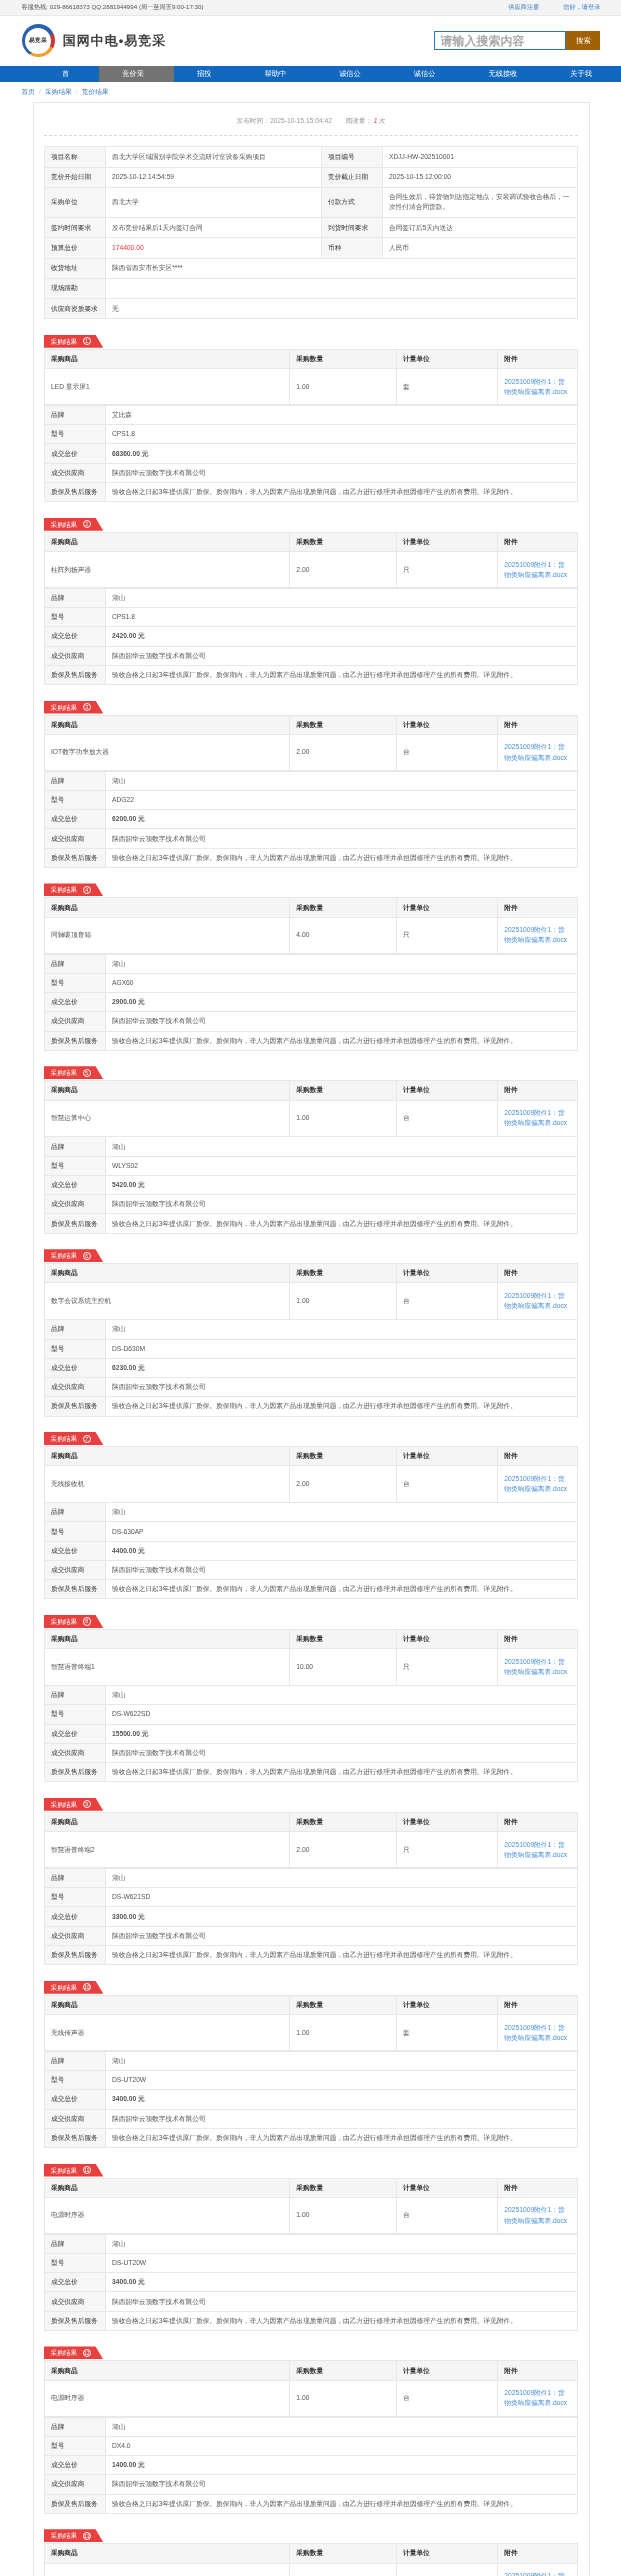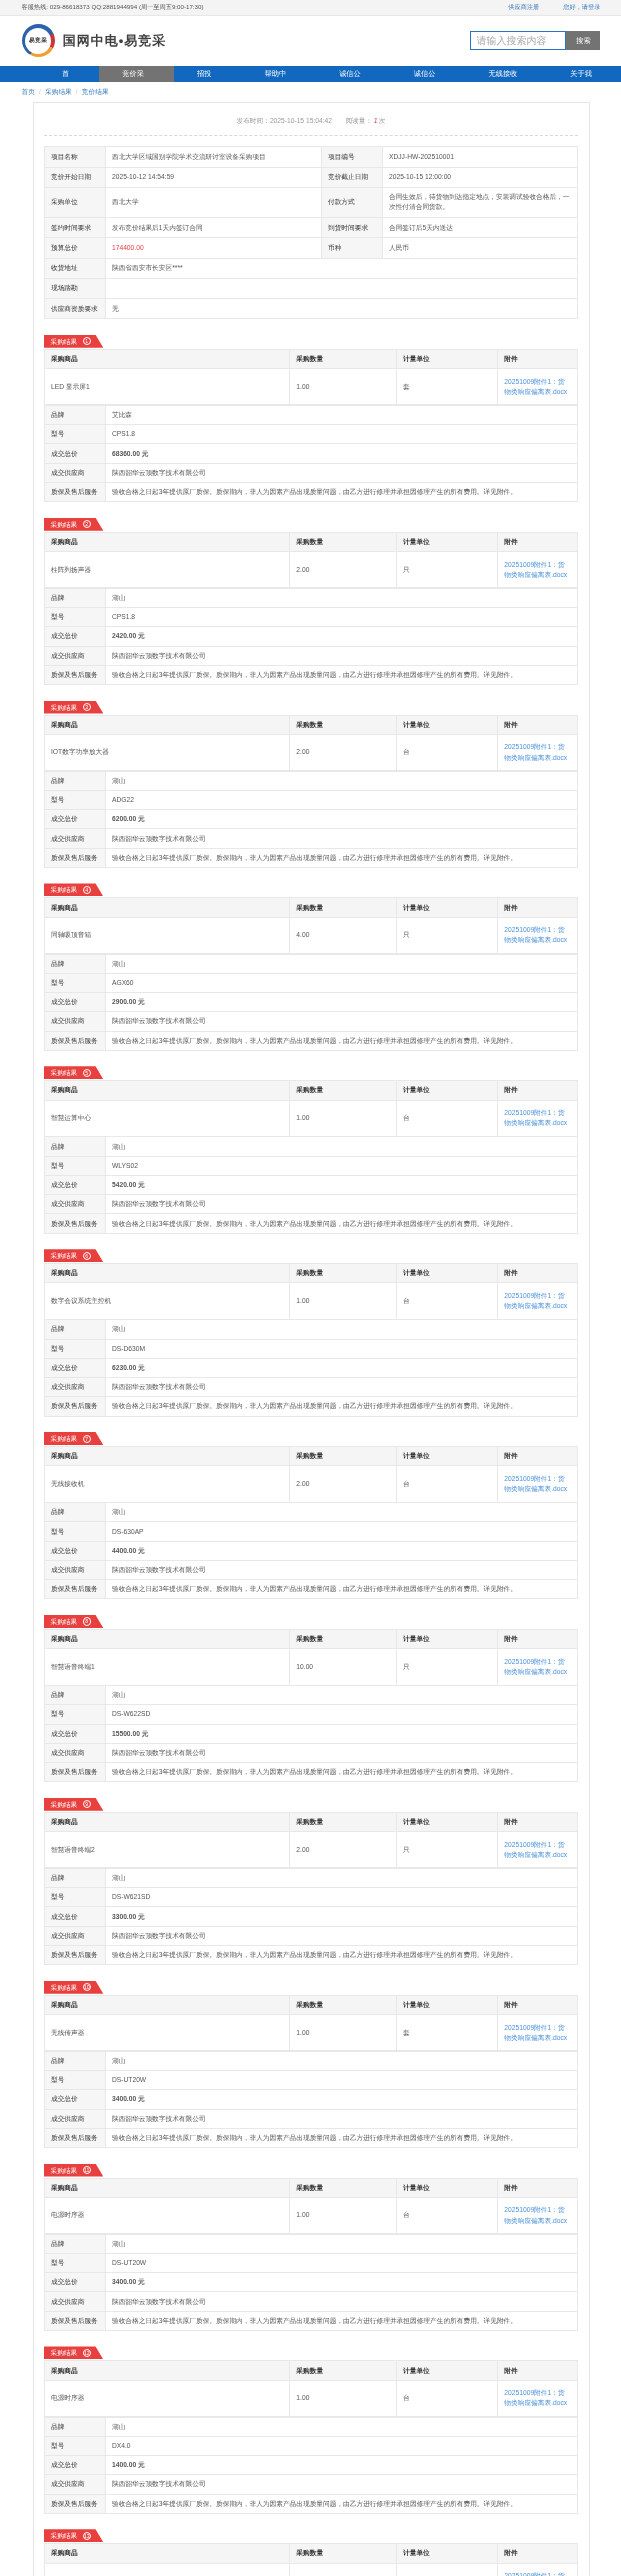--- a/index.html
+++ b/index.html
@@ -19,24 +19,24 @@
 
   
   .site-header { height:50px; display:flex; align-items:center; padding:0 21.6px; background:#fff; }
   .logo { width:33px; height:33px; border-radius:50%; position:relative; flex:0 0 auto;
     background:conic-gradient(from 210deg,#2b62ac 0 215deg,#c8373c 215deg 268deg,#f09f33 268deg 360deg); }
   .logo-inner { position:absolute; left:3.6px; top:3.6px; width:26px; height:26px; border-radius:50%;
     background:#fff; display:flex; align-items:center; justify-content:center;
     font-size:5.7px; color:#2b2b2b; font-weight:bold; letter-spacing:0.5px; }
   .brand { font-size:13px; font-weight:bold; color:#404040; margin-left:8.2px; letter-spacing:1px; }
   .search-area { margin-left:auto; display:flex; }
-  .search-input { width:96px; height:18.5px; border:0.5px solid #2a74c0; padding:0 5.2px;
-    font-size:10px; color:#333; outline:none; font-family:inherit; }
+  .search-input { width:132px; height:18.5px; border:0.5px solid #2a74c0; padding:0 5.2px;
+    font-size:12px; color:#333; outline:none; font-family:inherit;font-weight:bold; }
   .search-input::placeholder { color:#a9a9a9; }
-  .search-btn { width:34px; height:18.5px; background:#737373; color:#fff; border:none;
+  .search-btn { width:34px; height:18.5px; background:#a16207; color:#fff; border:none;
     font-size:7.2px; cursor:pointer; font-family:inherit; }
 
   
   .nav { height:16.5px; background:#1268bf; }
   .nav ul { list-style:none; display:flex; margin-left:39px; }
   .nav li { height:16.5px; line-height:16.5px; padding:0 23px; color:#fff; font-size:7.2px; cursor:pointer; }
   .nav li.active { background:#737373; }
 
   
   .breadcrumb { margin:6.2px 0 5.2px 21.6px; font-size:6.7px; color:#bbb; }

